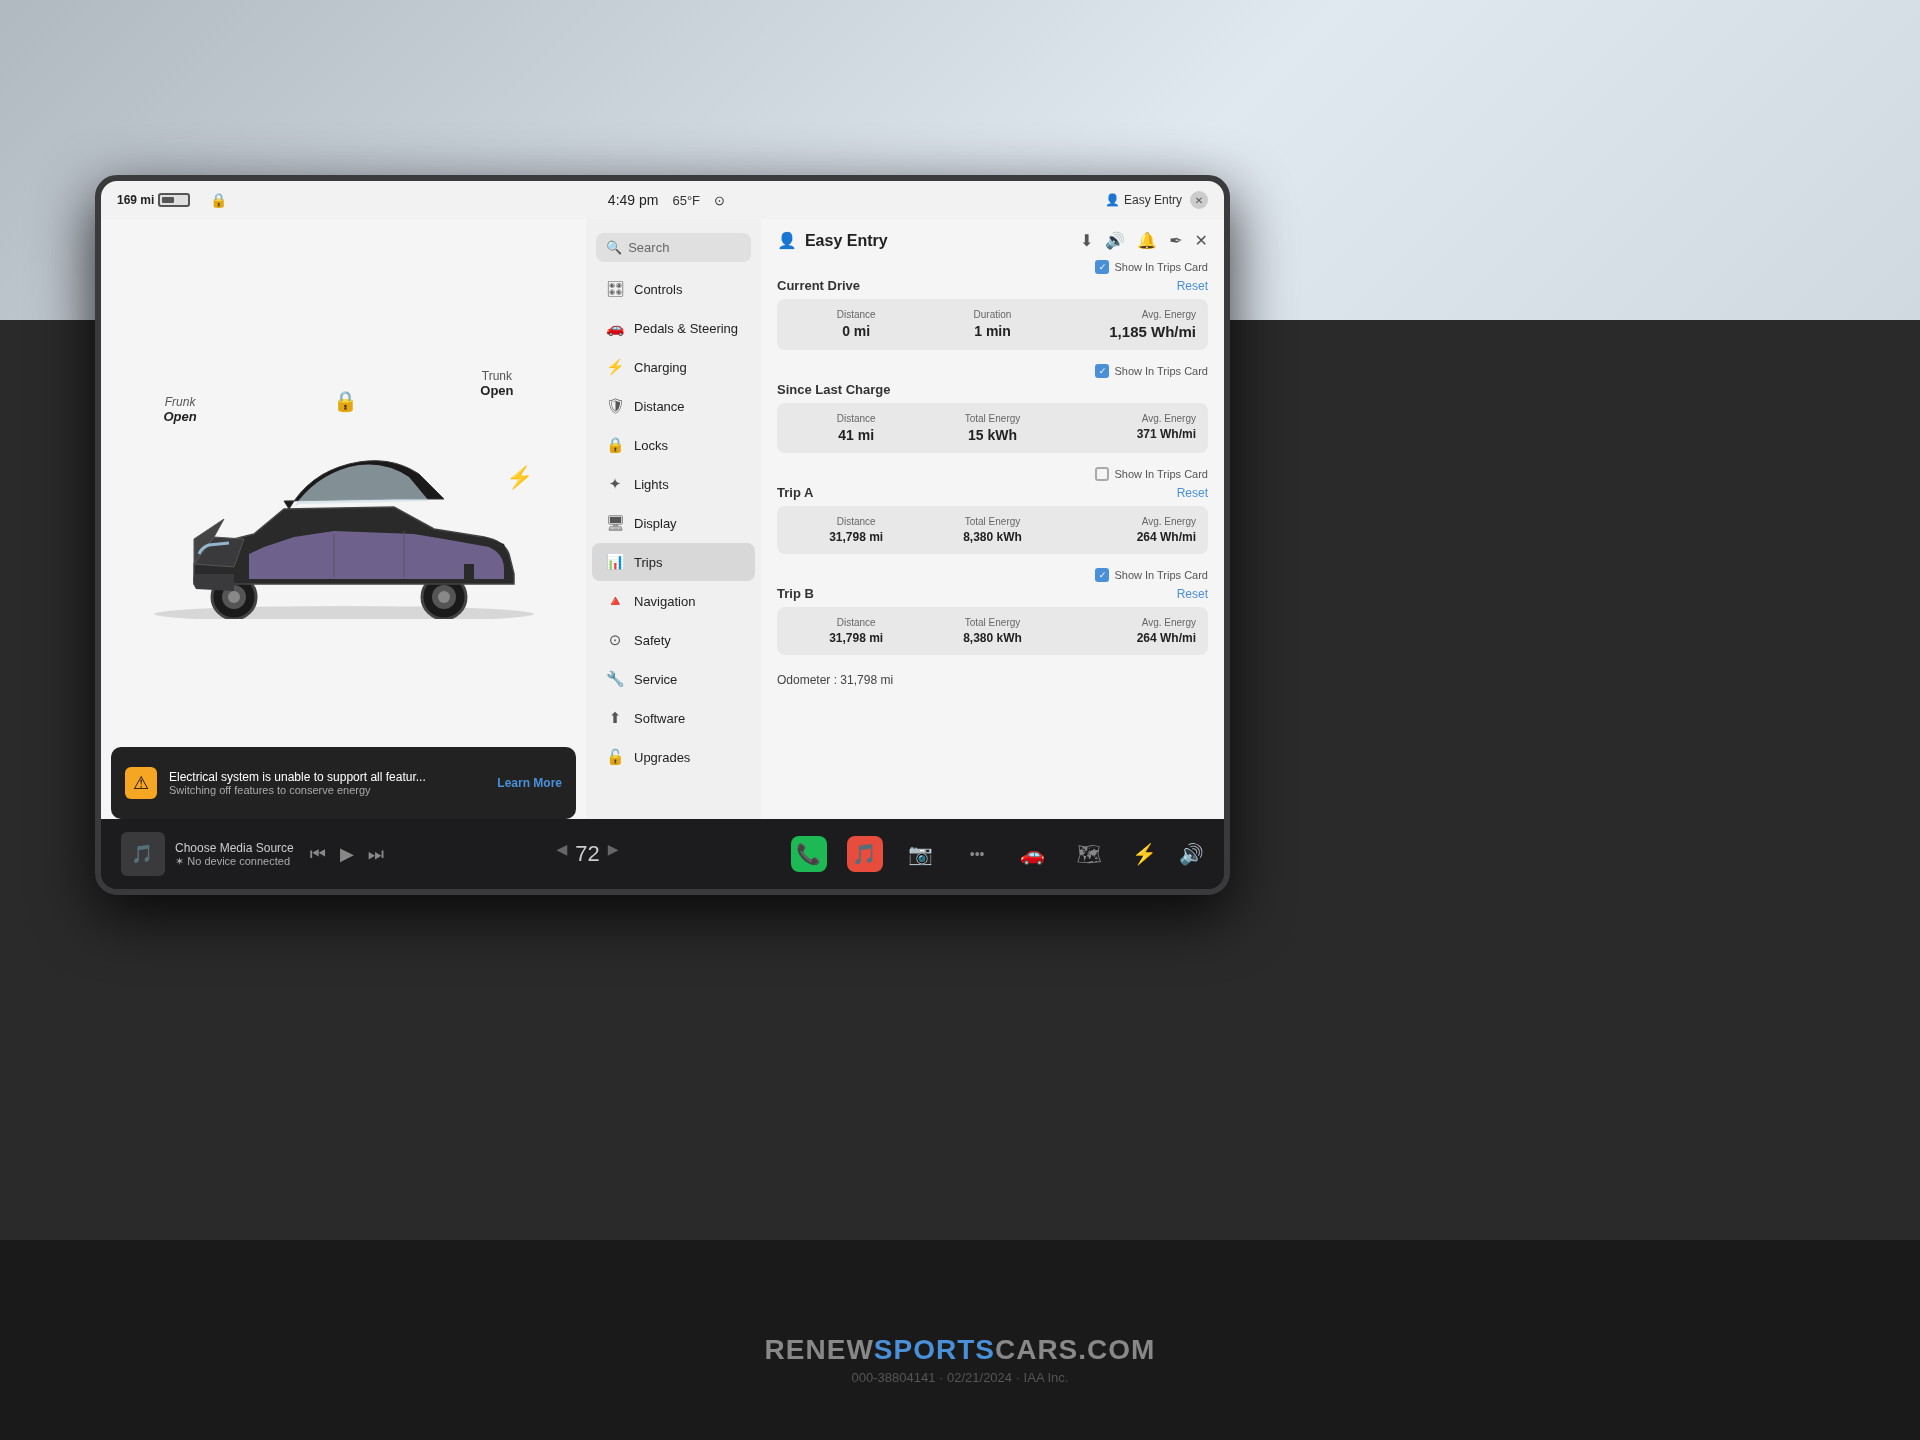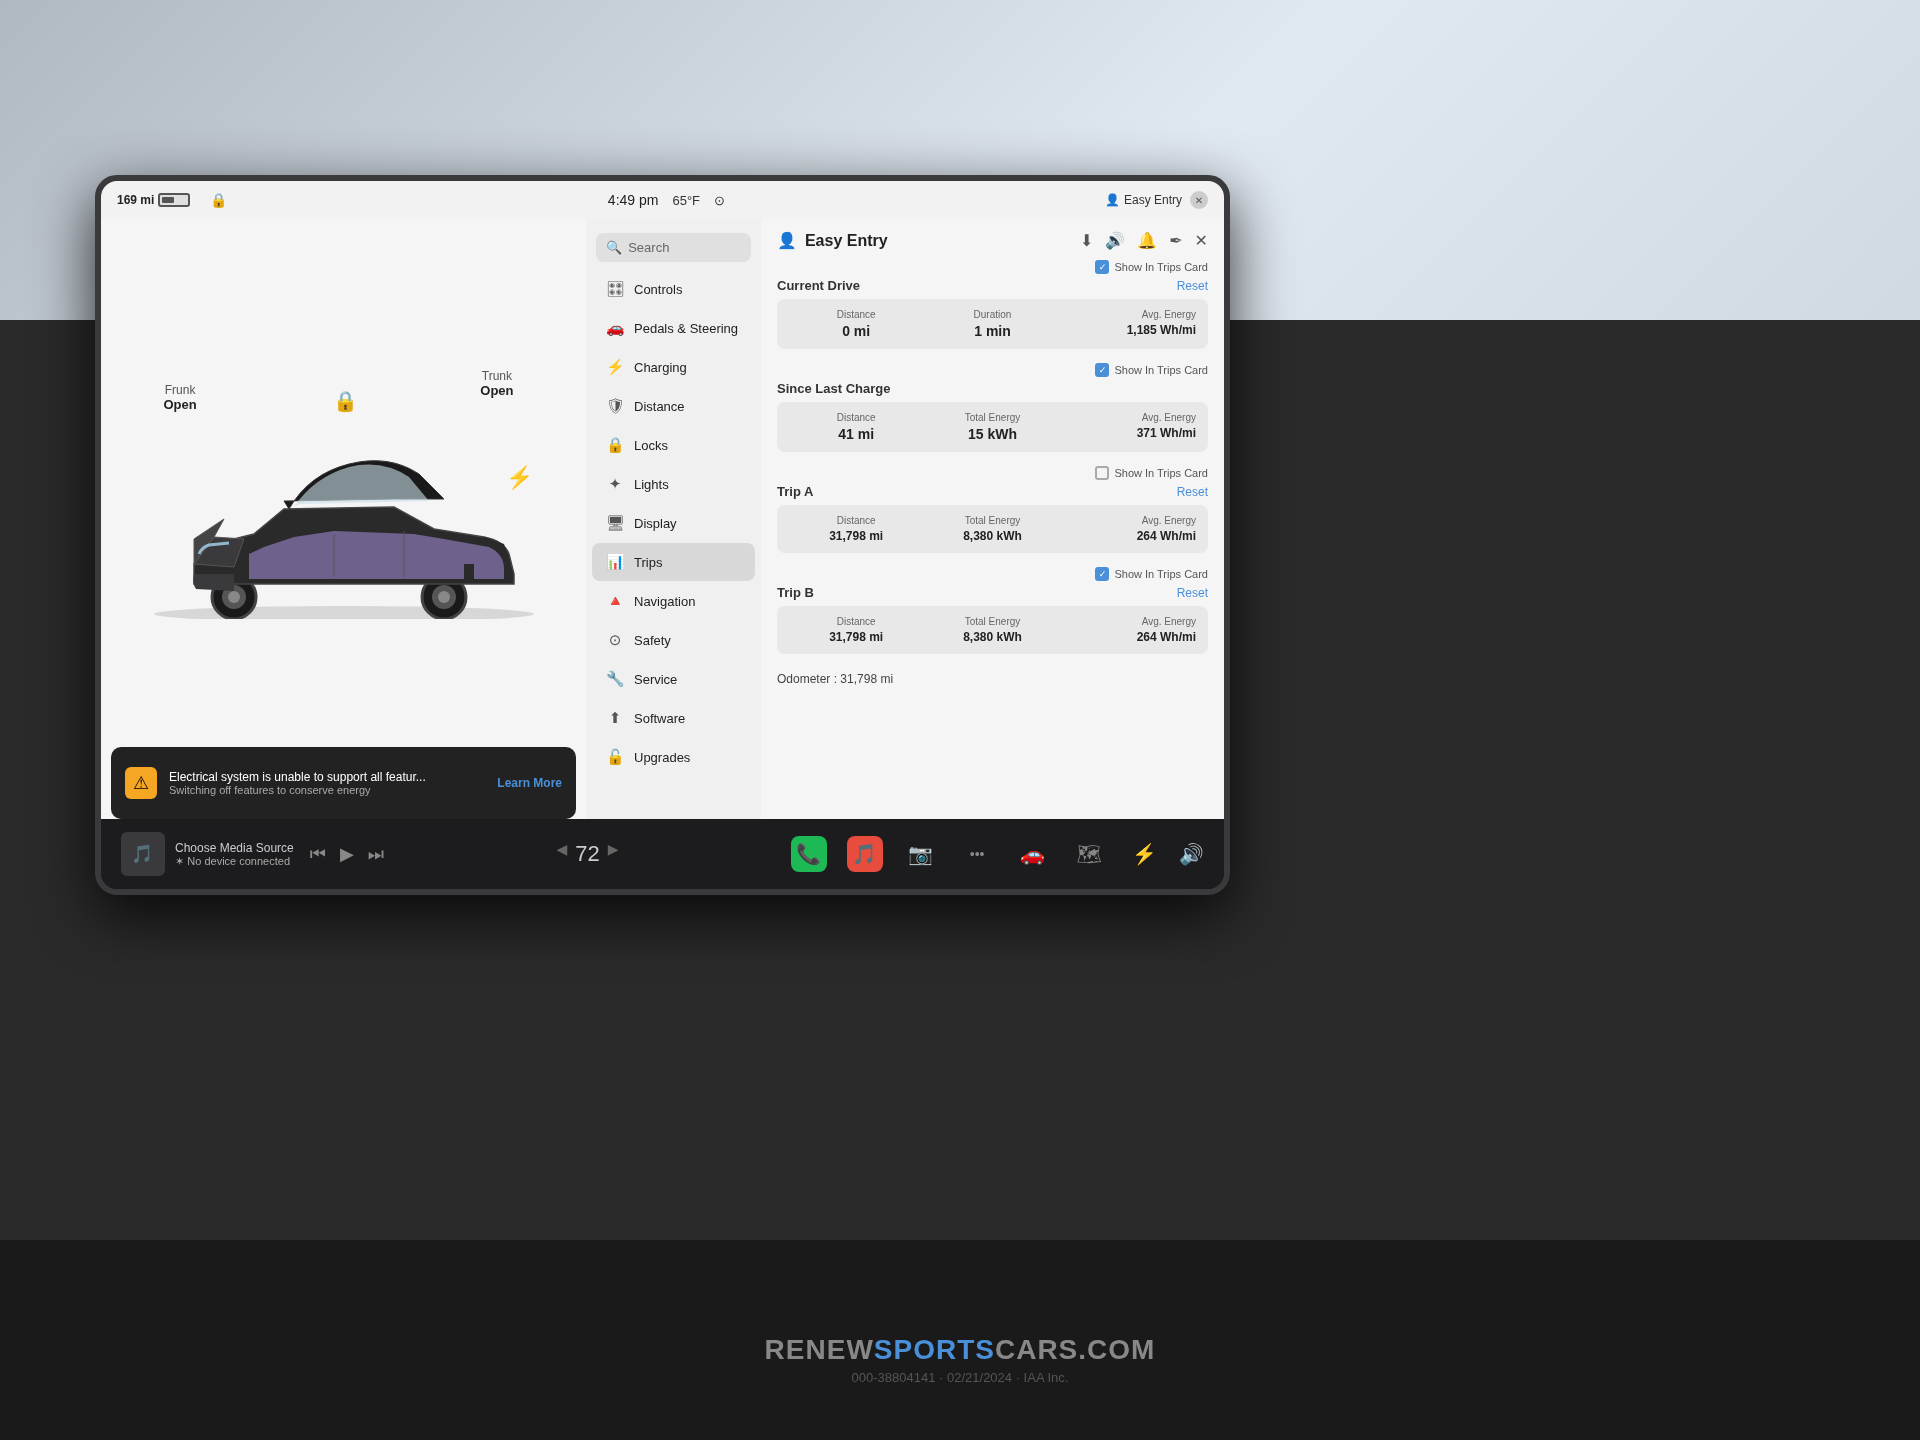--- a/index.html
+++ b/index.html
@@ -159,25 +159,26 @@
       width: 100%;
       height: calc(100% - 80px);
       position: relative;
       display: flex;
       align-items: center;
       justify-content: center;
     }
 
     .label-frunk {
       position: absolute;
-      top: 44px;
+      top: 56px;
       left: 30px;
       font-size: 12px;
       color: #555;
       text-align: center;
+      font-style: italic;
     }
 
     .label-frunk strong {
       display: block;
       font-size: 13px;
       font-weight: 700;
       color: #222;
     }
 
     .label-trunk {
@@ -775,21 +776,21 @@
           <div class="stat-item">
             <div class="stat-label">Distance</div>
             <div class="stat-value">0 mi</div>
           </div>
           <div class="stat-item">
             <div class="stat-label">Duration</div>
             <div class="stat-value">1 min</div>
           </div>
           <div class="stat-item stat-item-right">
             <div class="stat-label">Avg. Energy</div>
-            <div class="stat-value" style="font-size:12px;">1,185 Wh/mi</div>
+            <div class="stat-value" style="font-size:15px;">1,185 Wh/mi</div>
           </div>
         </div>
       </div>
 
       <div class="section">
         <div class="show-trips-check">
           <div class="check-icon">✓</div>
           <span>Show In Trips Card</span>
         </div>
         <div class="section-header">

